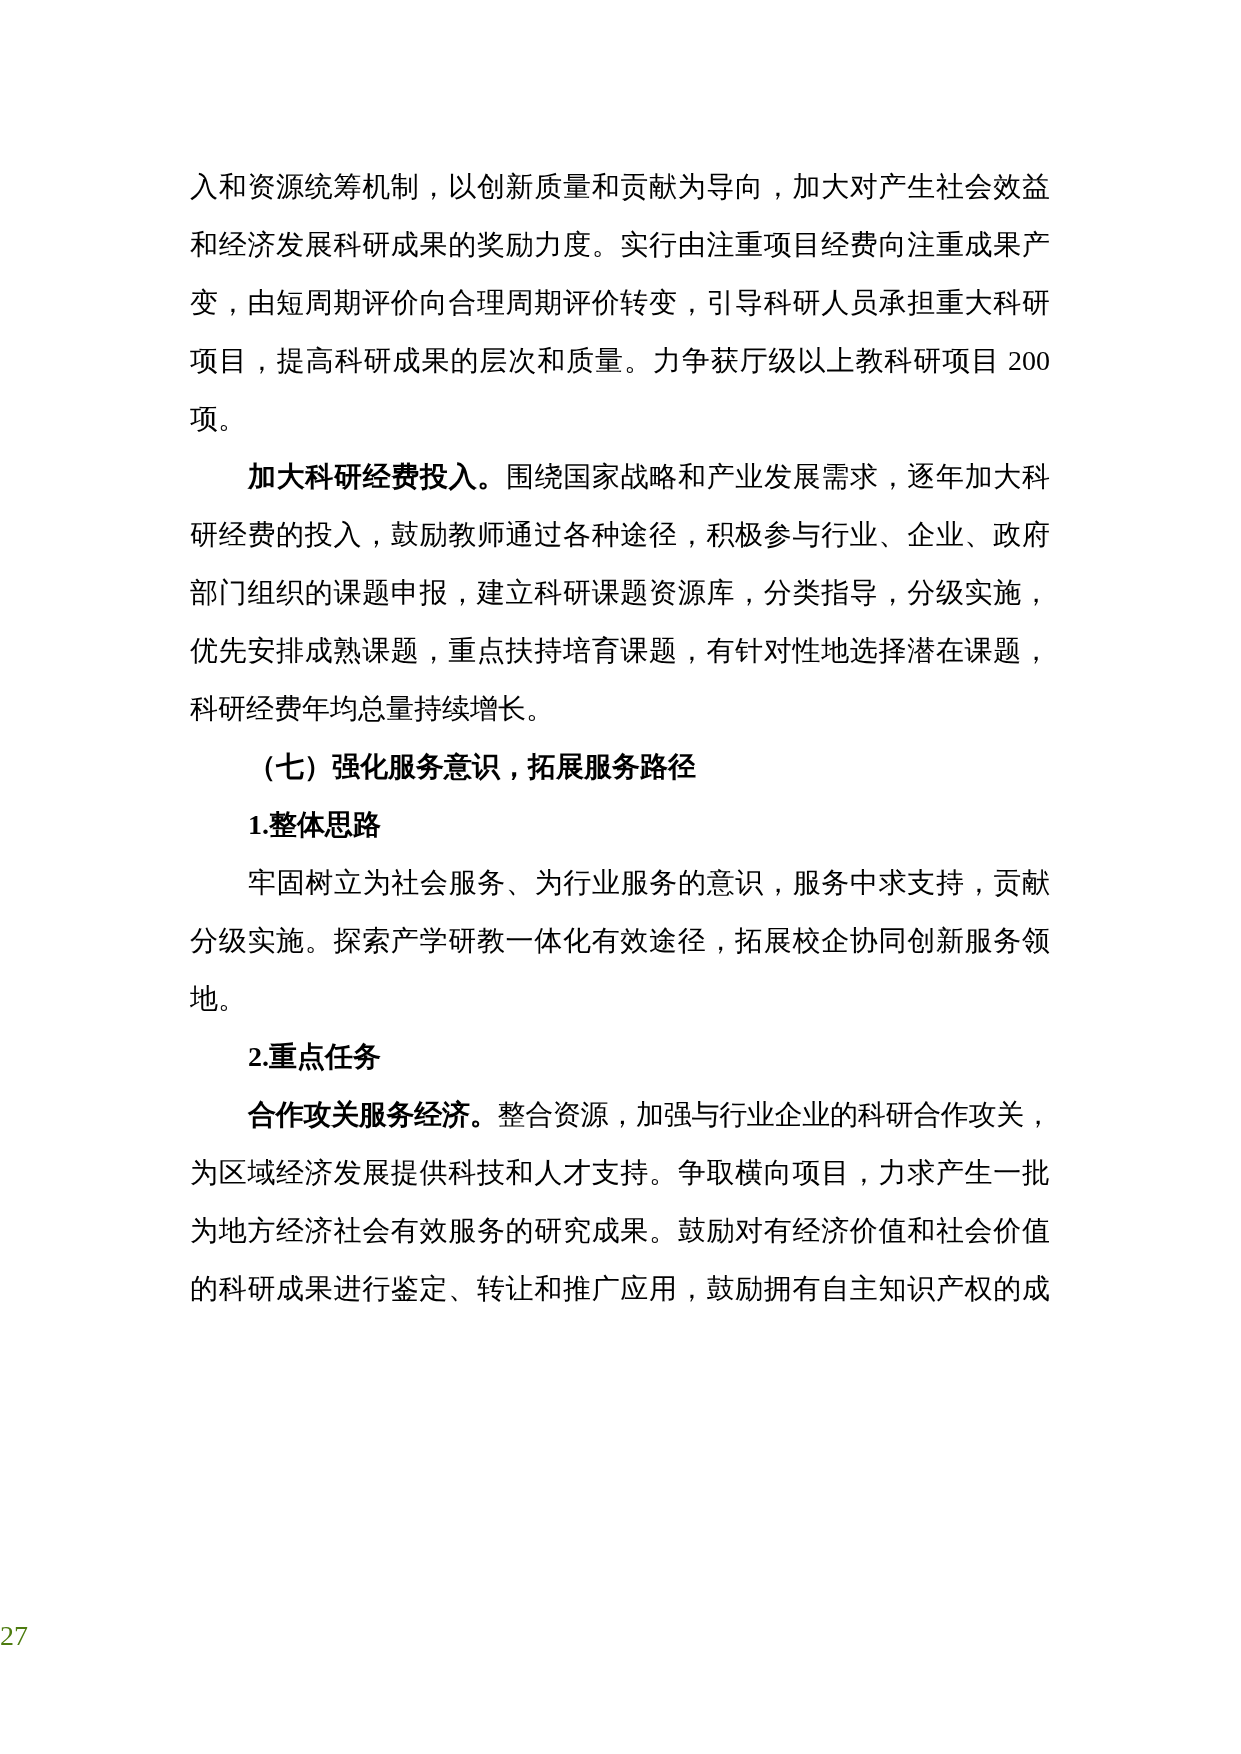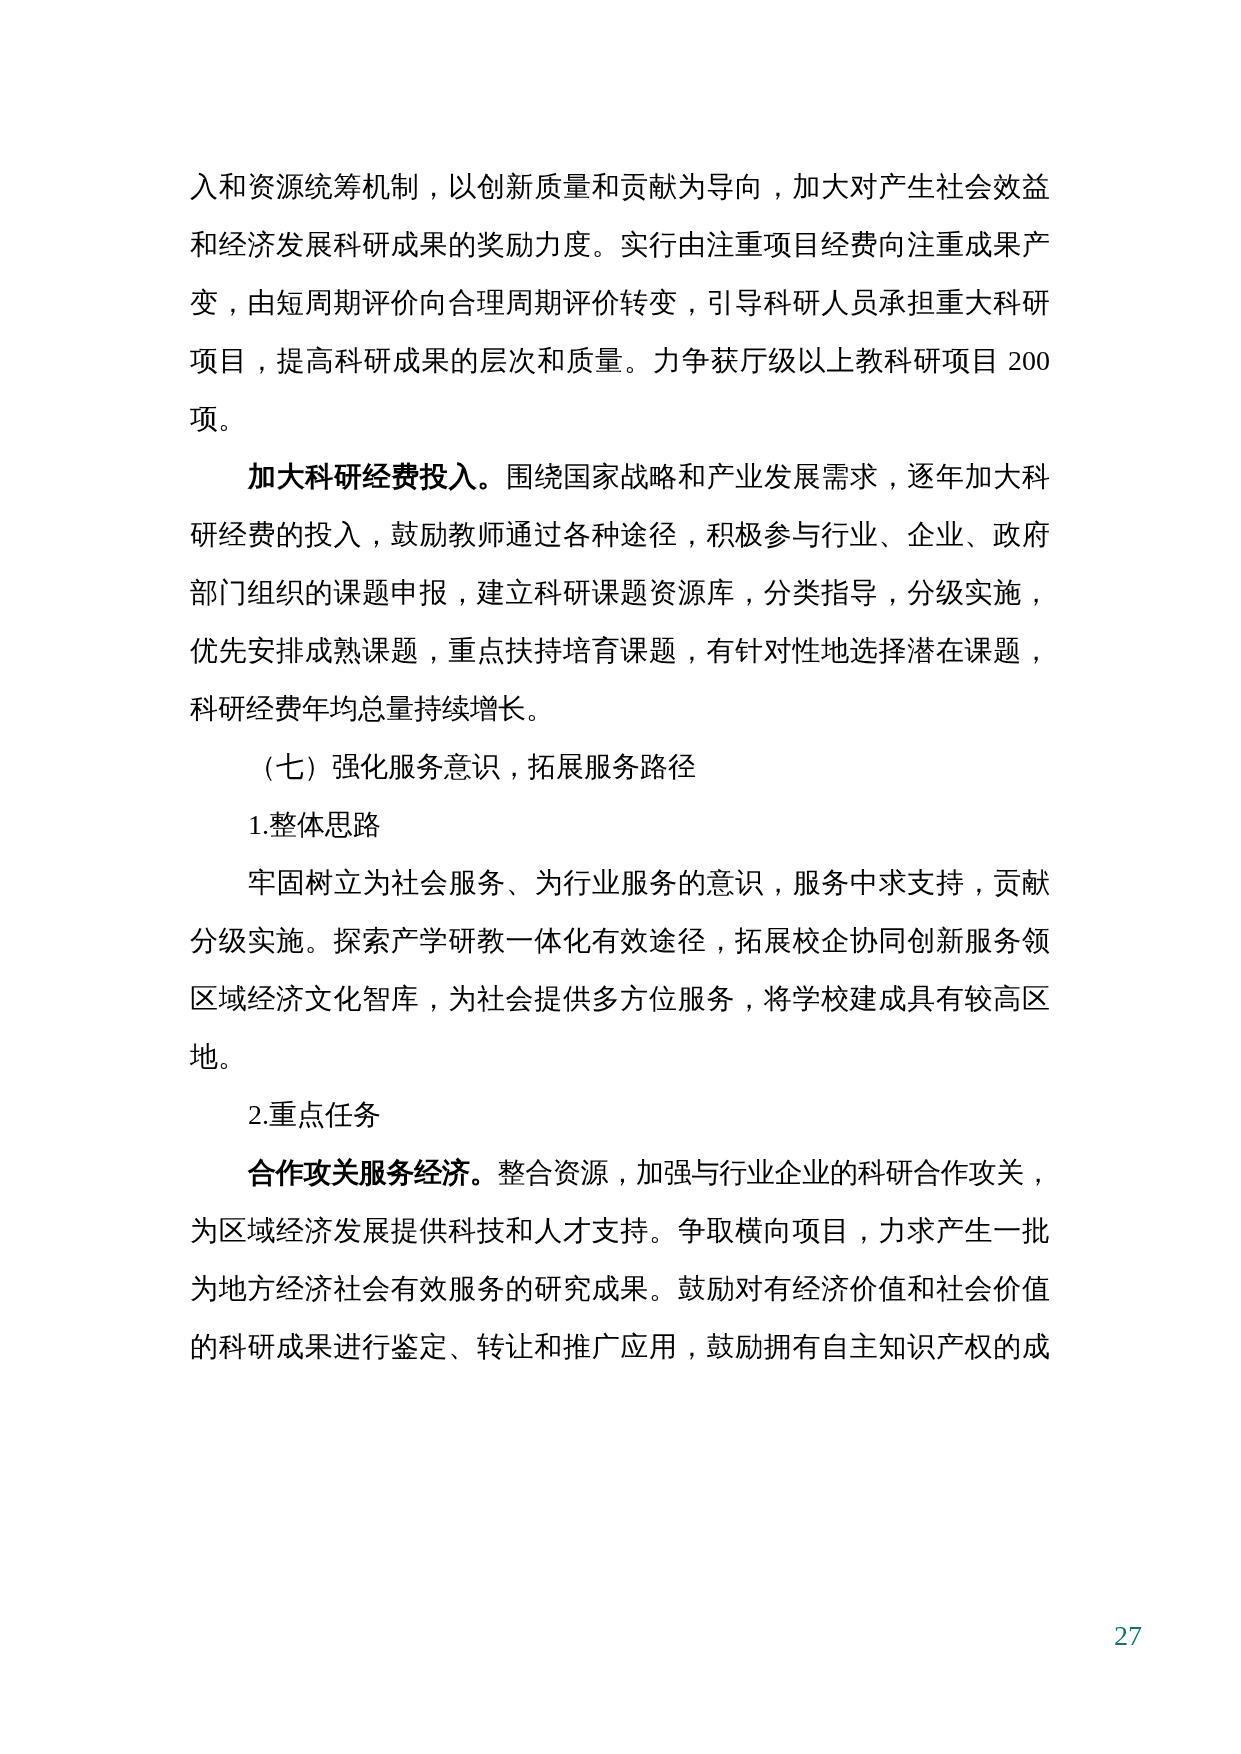--- a/index.html
+++ b/index.html
@@ -38,42 +38,42 @@
   
   .end {
     text-align: left;
     text-align-last: left;
   }
   
   .indent {
     text-indent: 58px;
   }
   .head {
-    font-weight: normal;
+    font-weight: bold;
     text-align: left;
     text-align-last: left;
   }
   .b {
     font-weight: bold;
   }
   
   .tight {
     letter-spacing: -2px;
   }
   .pagenum {
     position: absolute;
     left: 0;
     right: 0;
     top: 1620px;
     height: 32px;
     line-height: 32px;
-    text-align: right;
+    text-align: left;
     font-size: 28px;
     font-family: "Liberation Serif", "DejaVu Serif", serif;
-    color: #0f766e;
+    color: #4d7c0f;
   }
 </style>
 </head>
 <body>
 
 <div class="page">
   <div class="content">
 
     <div class="ln fill"><span>入和资源统筹机制，以创新质量和贡献为导向，加大对产生社会效益</span></div>
     <div class="ln fill"><span>和经济发展科研成果的奖励力度。实行由注重项目经费向注重成果产</span></div>
@@ -85,21 +85,20 @@
     <div class="ln fill"><span>研经费的投入，鼓励教师通过各种途径，积极参与行业、企业、政府</span></div>
     <div class="ln fill"><span>部门组织的课题申报，建立科研课题资源库，分类指导，分级实施，</span></div>
     <div class="ln fill"><span>优先安排成熟课题，重点扶持培育课题，有针对性地选择潜在课题，</span></div>
     <div class="ln end"><span>科研经费年均总量持续增长。</span></div>
 
     <div class="ln head indent"><span>（七）强化服务意识，拓展服务路径</span></div>
     <div class="ln head indent"><span>1.整体思路</span></div>
 
     <div class="ln fill indent"><span>牢固树立为社会服务、为行业服务的意识，服务中求支持，贡献</span></div>
     <div class="ln fill"><span>分级实施。探索产学研教一体化有效途径，拓展校企协同创新服务领</span></div>
-    <div class="ln fill"><span>区域经济文化智库，为社会提供多方位服务，将学校建成具有较高区</span></div>
     <div class="ln end"><span>地。</span></div>
 
     <div class="ln head indent"><span>2.重点任务</span></div>
 
     <div class="ln fill indent tight"><span class="b">合作攻关服务经济。</span><span>整合资源，加强与行业企业的科研合作攻关，</span></div>
     <div class="ln fill"><span>为区域经济发展提供科技和人才支持。争取横向项目，力求产生一批</span></div>
     <div class="ln fill"><span>为地方经济社会有效服务的研究成果。鼓励对有经济价值和社会价值</span></div>
     <div class="ln fill"><span>的科研成果进行鉴定、转让和推广应用，鼓励拥有自主知识产权的成</span></div>
 
   </div>

